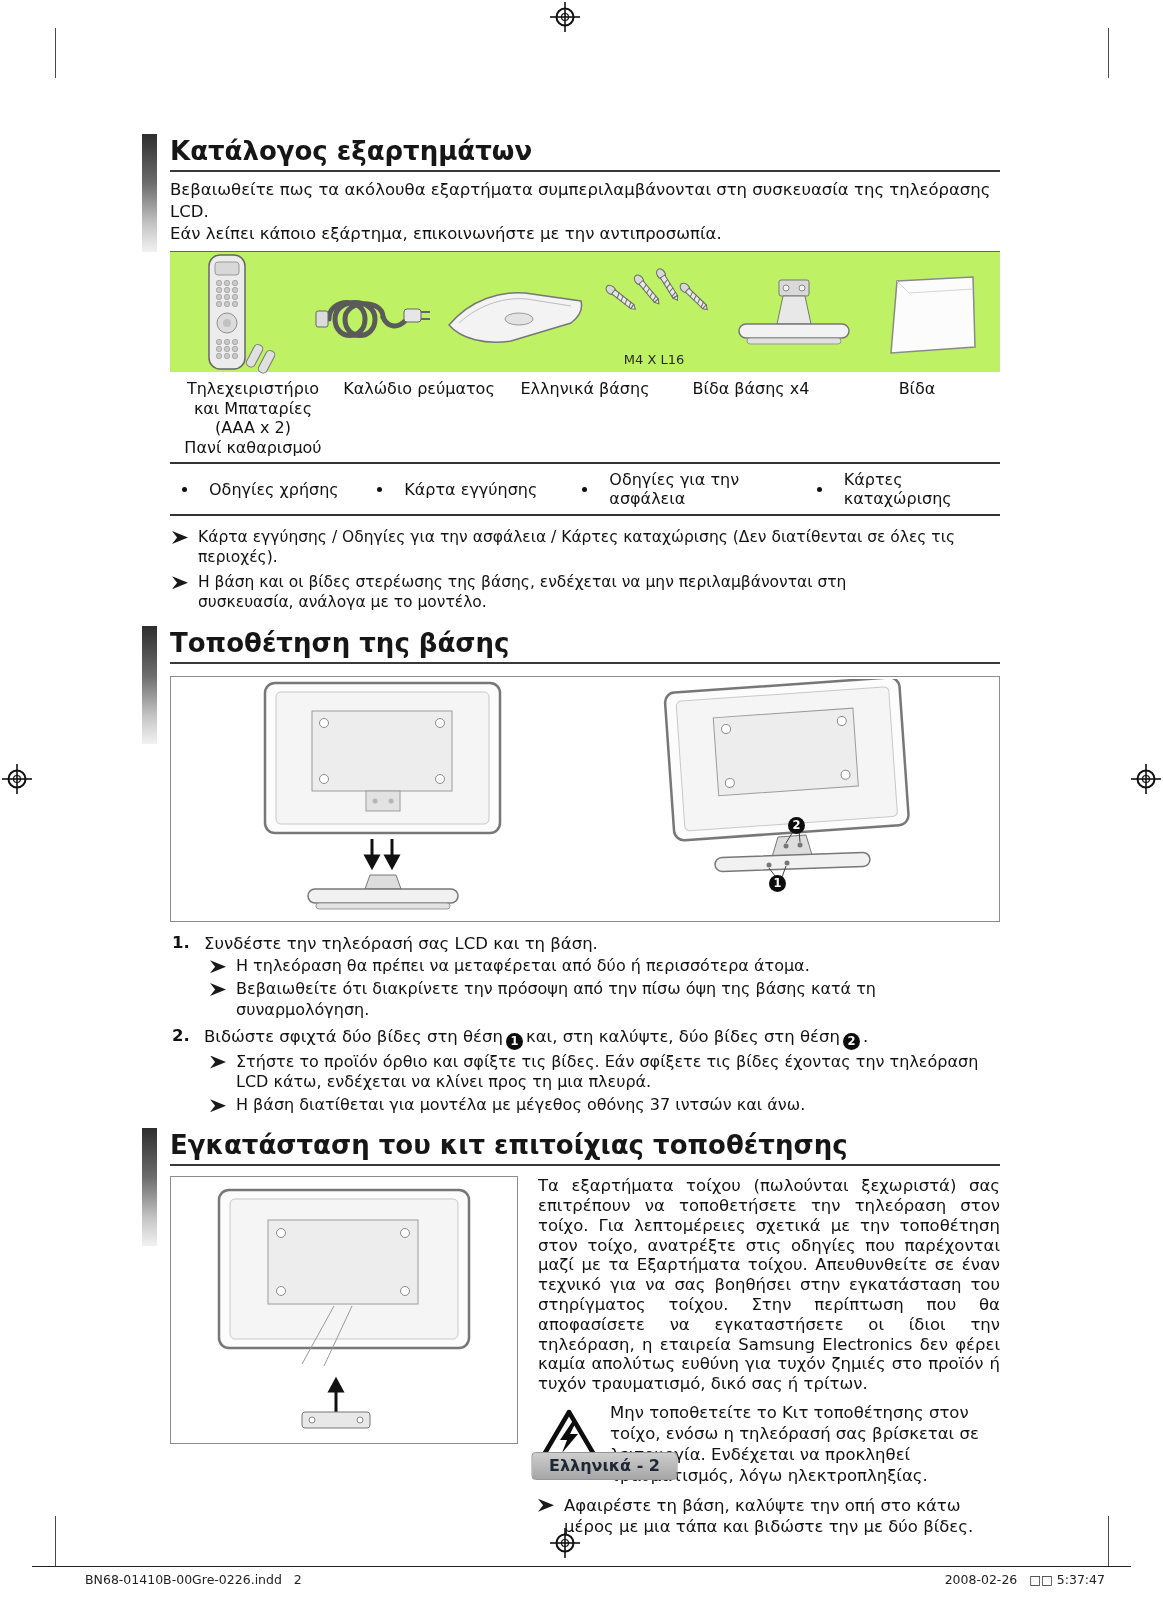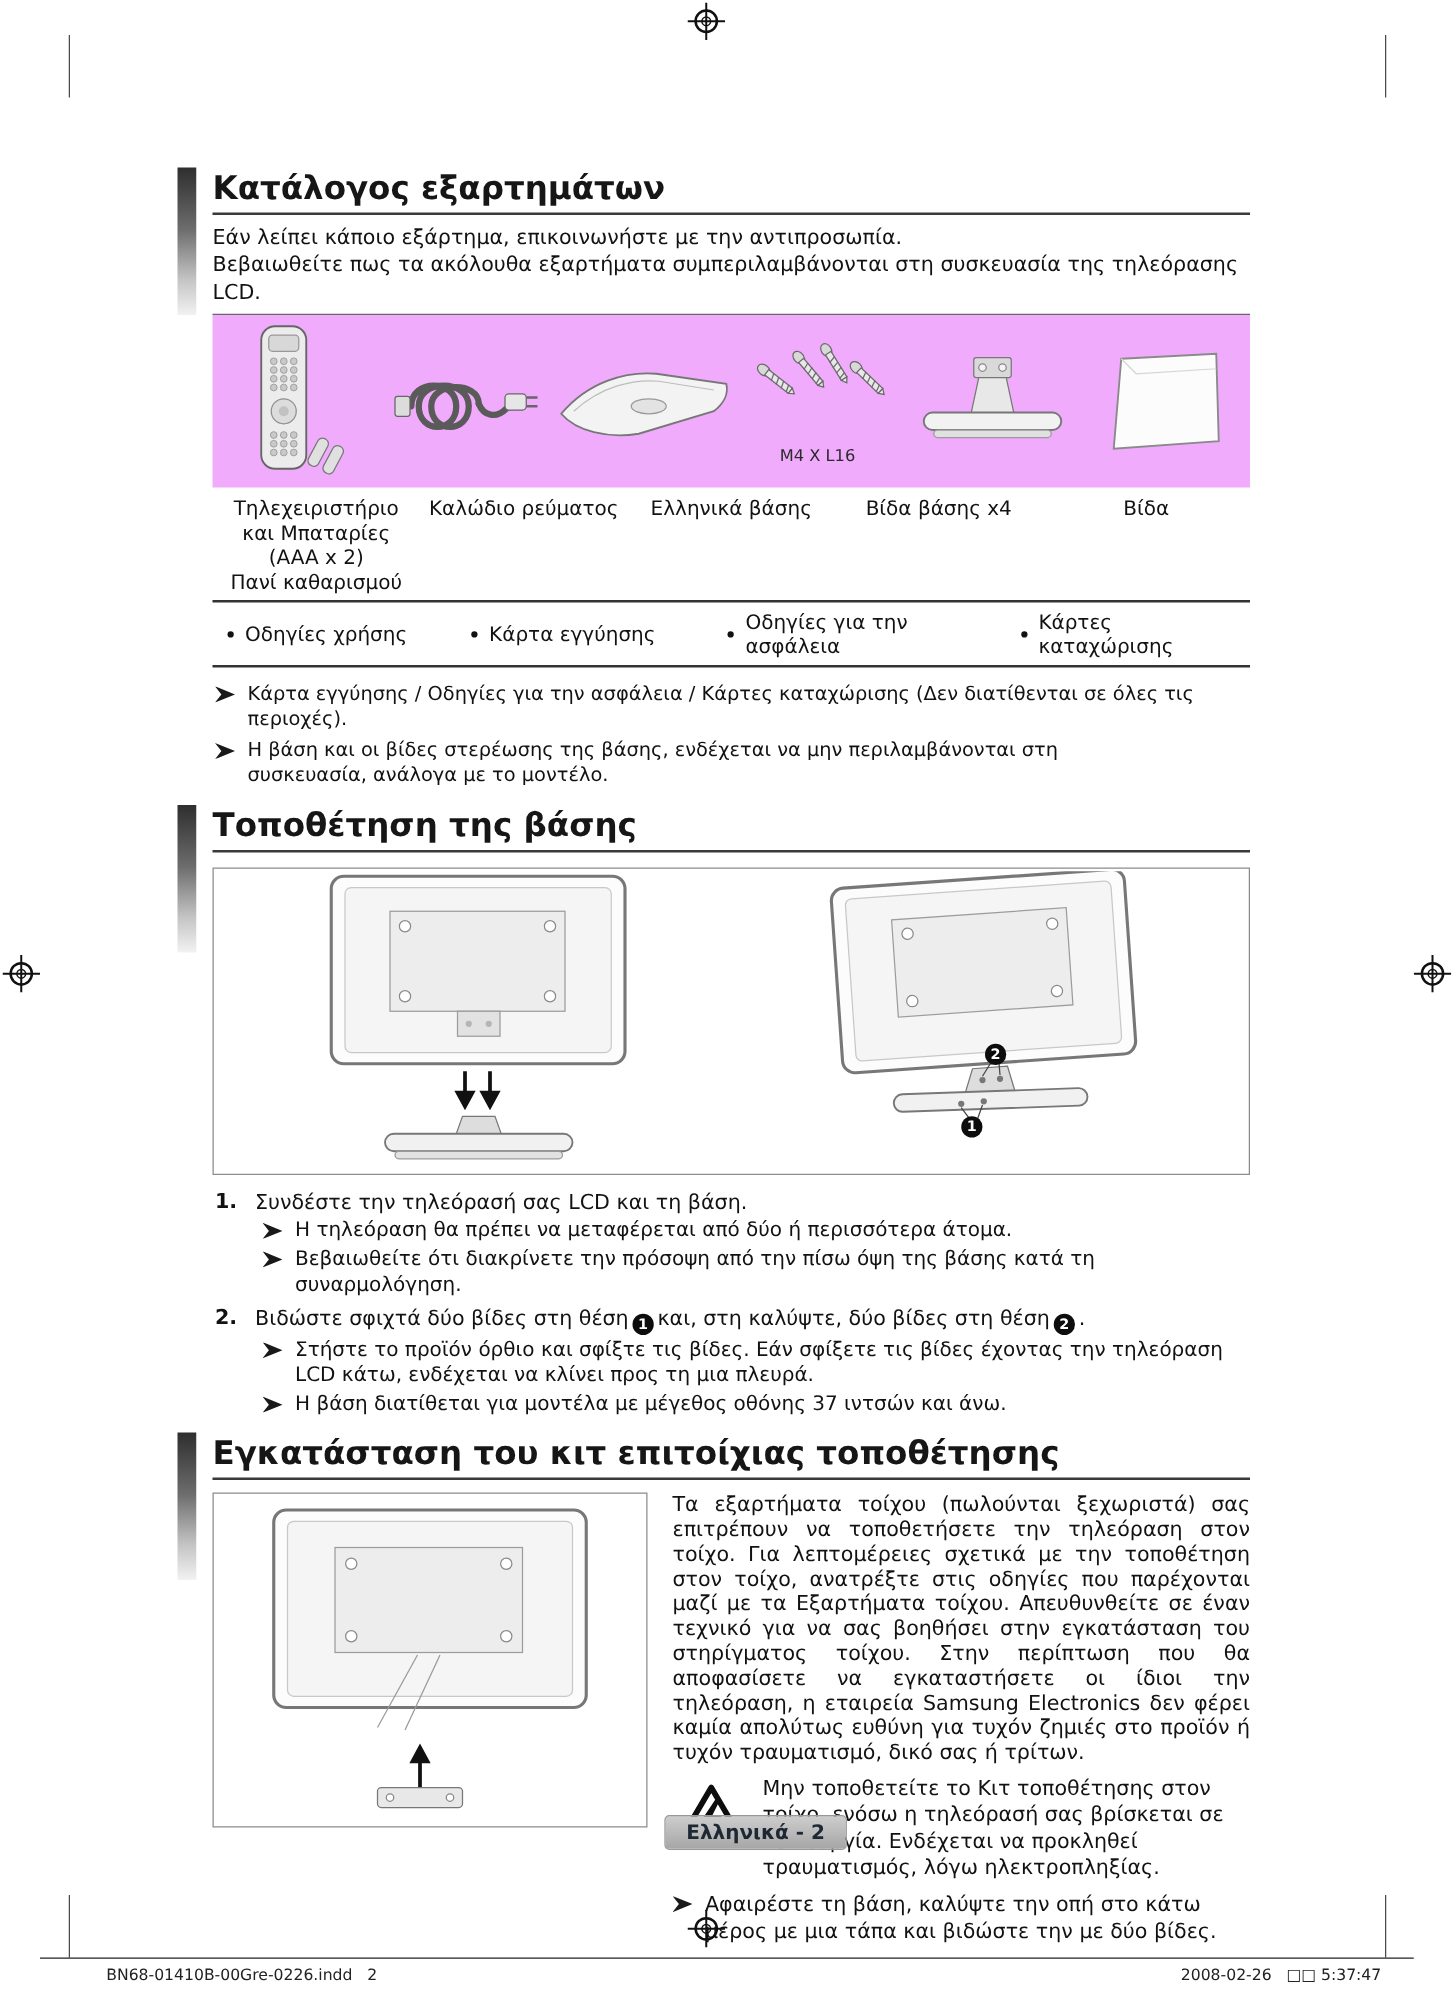--- a/index.html
+++ b/index.html
@@ -28,29 +28,29 @@
   .content { position:absolute; left:142px; top:136px; width:858px; }
 
   .sec-header { position:relative; margin-left:28px; border-bottom:2px solid #3a3a3a; padding-bottom:3px; }
   .sec-header h2 { margin:0; font-size:26px; line-height:1.2; font-weight:bold; color:#161616; }
   .sec-bar { position:absolute; left:-28px; top:-2px; width:15px; height:118px;
              background:linear-gradient(180deg,#2e2e2e 0%,#6d6d6d 42%,#c4c4c4 76%,#f2f2f2 100%); }
 
   
   .intro { margin:7px 0 0 28px; font-size:16.5px; line-height:1.33; }
   .acc-wrap { margin:6px 0 0 28px; border-top:1px solid #666; }
-  .acc-icons { display:grid; grid-template-columns:repeat(6,1fr); background:#f0abfc; height:138px;
+  .acc-icons { display:grid; grid-template-columns:repeat(6,1fr); background:#bef264; height:120px;
                align-items:center; justify-items:center; }
   .acc-cell { display:flex; flex-direction:column; align-items:center; justify-content:center; width:100%; height:100%; }
   .screw-spec { font-size:13px; color:#2a2a2a; margin-top:0; }
   .acc-labels { display:grid; grid-template-columns:repeat(5,1fr); padding:7px 0 3px; }
   .acc-label { text-align:center; font-size:16px; line-height:1.22; padding:0 5px; }
   .docs-row { display:grid; grid-template-columns:1fr 1.05fr 1.2fr 1fr; margin:2px 0 0 28px;
               border-top:2px solid #333; border-bottom:2px solid #333; padding:6px 0; }
-  .doc-item { display:flex; align-items:center; gap:9px; padding-left:12px; font-size:16px; }
+  .doc-item { display:flex; align-items:center; gap:22px; padding-left:12px; font-size:16px; }
   .bullet { flex:0 0 5px; width:5px; height:5px; background:#111; border-radius:50%; }
   .notes1 { margin:11px 0 0 30px; font-size:15.5px; }
   .note-row { display:flex; margin-bottom:5px; }
   .arrow-ic { flex:0 0 16px; height:13px; margin:4px 10px 0 0; background:#191919;
               clip-path:polygon(0 0,100% 50%,0 100%,32% 50%); }
   .note-text { line-height:1.3; }
 
   
   .sec2 { margin-top:15px; }
   .fig-box { margin:12px 0 0 28px; border:1px solid #8c8c8c; height:244px;
@@ -130,22 +130,22 @@
   <div class="tick tick-br"></div>
 
   <div class="content">
 
     <section>
       <div class="sec-header">
         <div class="sec-bar"></div>
         <h2>Κατάλογος εξαρτημάτων</h2>
       </div>
       <div class="intro">
+        <div>Βεβαιωθείτε πως τα ακόλουθα εξαρτήματα συμπεριλαμβάνονται στη συσκευασία της τηλεόρασης LCD.</div>
         <div>Εάν λείπει κάποιο εξάρτημα, επικοινωνήστε με την αντιπροσωπία.</div>
-        <div>Βεβαιωθείτε πως τα ακόλουθα εξαρτήματα συμπεριλαμβάνονται στη συσκευασία της τηλεόρασης LCD.</div>
       </div>
 
       <div class="acc-wrap">
         <div class="acc-icons">
           <div class="acc-cell">
             <svg width="88" height="126" viewBox="0 0 88 126">
               <rect x="16" y="3" width="36" height="114" rx="11" fill="#ececec" stroke="#666" stroke-width="1.5"></rect>
               <rect x="22" y="10" width="24" height="13" rx="3" fill="#d8d8d8" stroke="#999"></rect>
               <g fill="#c9c9c9" stroke="#8f8f8f" stroke-width="0.6">
                 <circle cx="26" cy="31" r="2.7"></circle>

